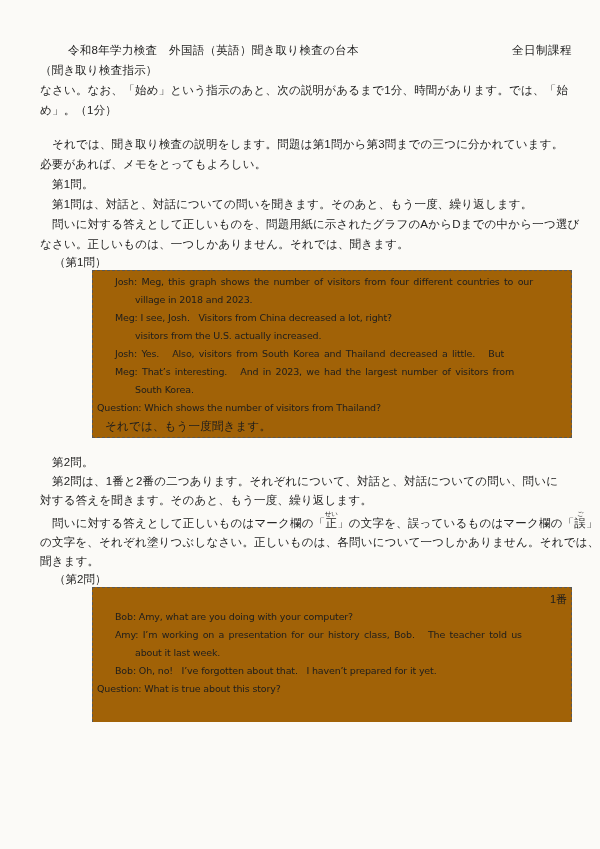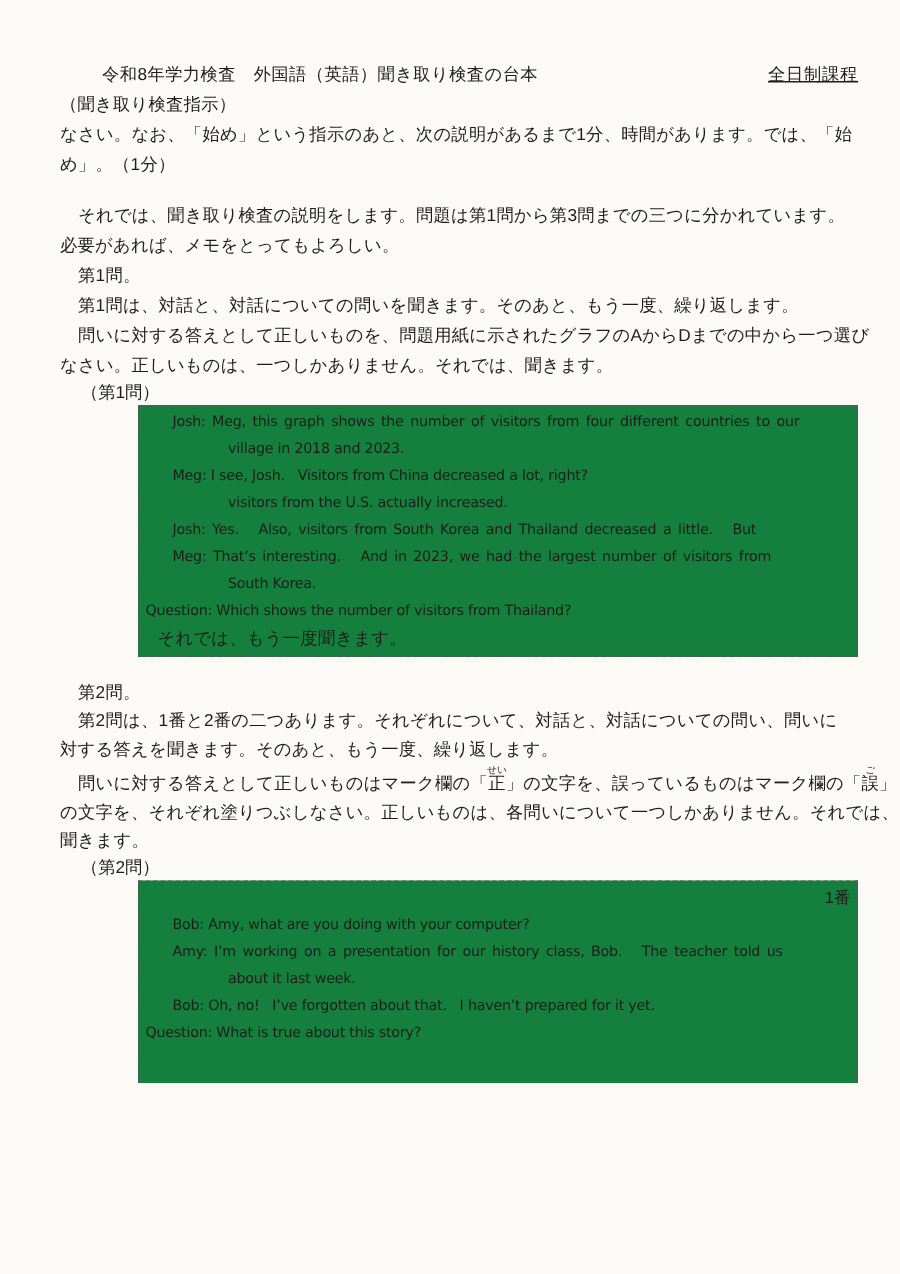--- a/index.html
+++ b/index.html
@@ -13,38 +13,38 @@
     position:relative;
   }
   .jline {
     font-size:11.5px; line-height:20px; letter-spacing:0.2px;
     white-space:nowrap;
   }
   .tight { line-height:19px; }
   .indent { padding-left:12px; }
   .header-row { display:flex; justify-content:space-between; line-height:20px; }
   .exam-title { font-size:11.5px; margin-left:28px; letter-spacing:0.3px; }
-  .course { font-size:11.5px; letter-spacing:0.5px;text-decoration:underline; }
+  .course { font-size:11.5px; letter-spacing:0.5px; }
   .para-gap { margin-top:14px; }
   .script-label { font-size:11.5px; line-height:16px; padding-left:14px; white-space:nowrap; }
   .script-box {
     border:1px dashed #585858;
     margin-left:52px;
     padding:2px 4px;
-    background:#15803d;
+    background:#a16207;
   }
   .script-box.open-bottom { border-bottom:none; min-height:130px; }
   .eline {
     font-family:"DejaVu Sans",sans-serif;
     font-size:9.5px; line-height:18px;
     letter-spacing:-0.15px;
     white-space:pre;
   }
   .speaker { margin-left:18px; }
-  .cont { margin-left:55px; }
+  .cont { margin-left:38px; }
   .qline { margin-left:0; }
   .wide { word-spacing:1.5px; }
   .jp-in-box { font-family:"Liberation Sans","DejaVu Sans",sans-serif; font-size:11.5px; line-height:18px; margin-left:8px; letter-spacing:0.2px; white-space:nowrap; }
   .num-label { font-family:"Liberation Sans","DejaVu Sans",sans-serif; font-size:11px; line-height:18px; margin-left:5px; white-space:nowrap;text-align:right; }
   ruby { ruby-align:center; }
   ruby rt { font-size:6.5px; letter-spacing:0; }
 </style>
 </head>
 <body>
 

